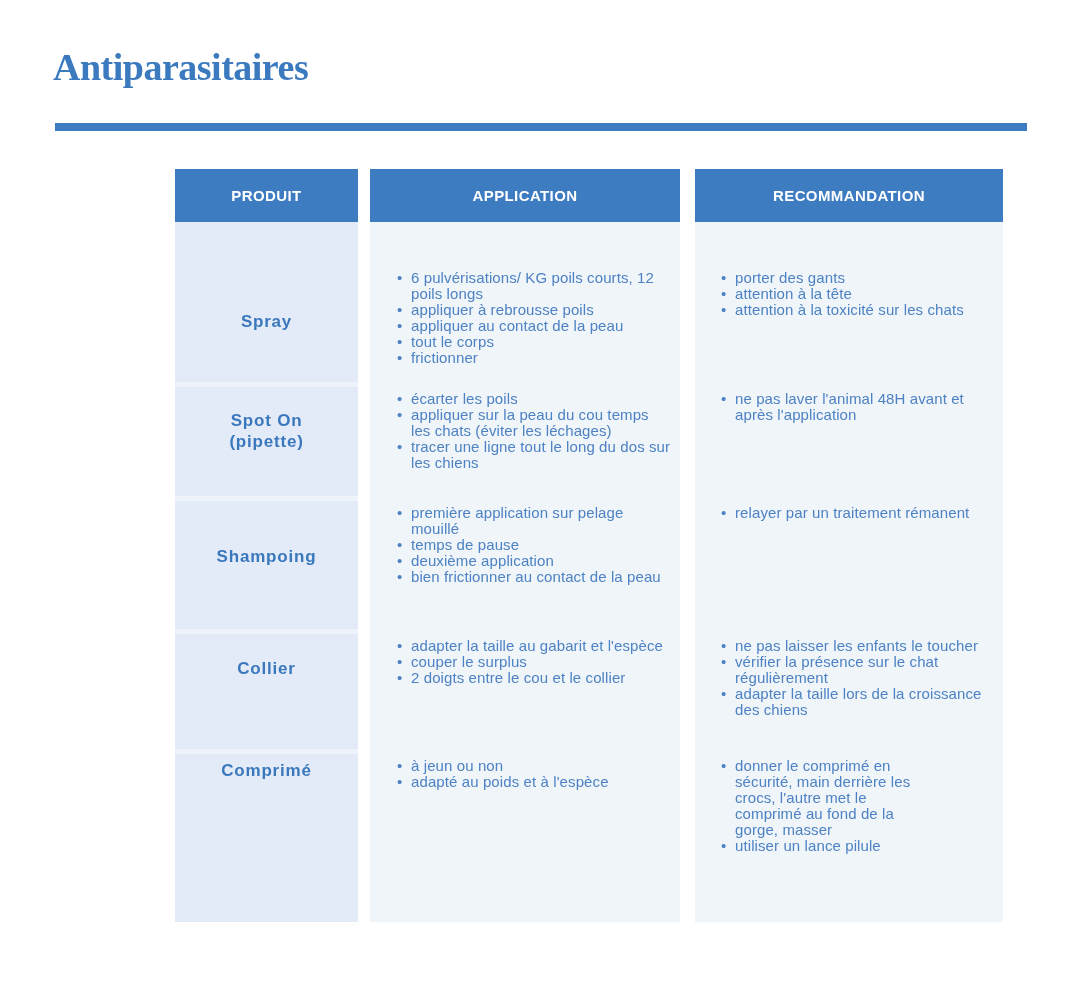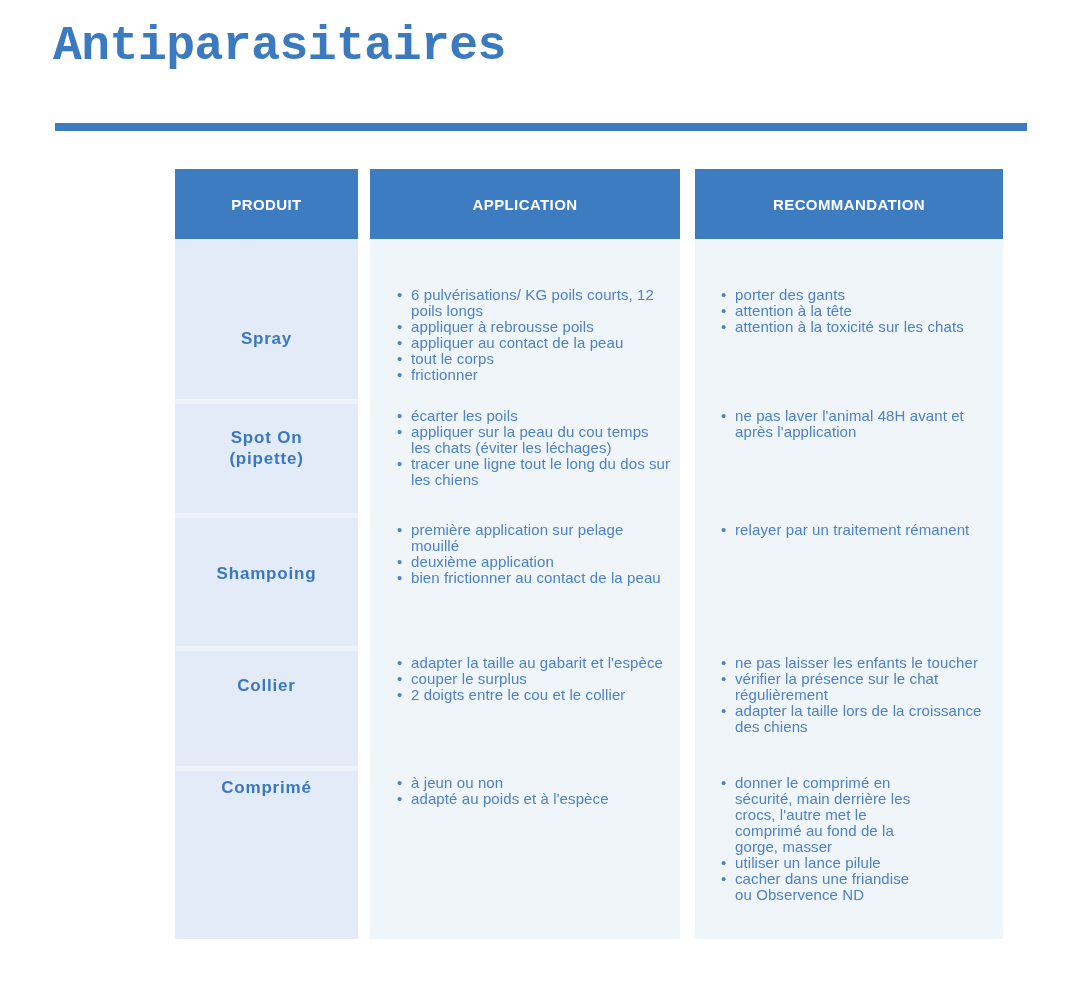--- a/index.html
+++ b/index.html
@@ -16,38 +16,38 @@
   *{margin:0;padding:0;box-sizing:border-box;}
   html,body{background:#ffffff;}
   .page{
     position:relative;
     width:1078px;height:988px;
     background:#ffffff;
     font-family:"Liberation Sans", sans-serif;
     overflow:hidden;
   }
   .page-title{
-    position:absolute;left:53px;top:19px;
-    font-family:Liberation Mono, monospace;
+    position:absolute;left:53px;top:45px;
+    font-family:Liberation Serif, serif;
     font-weight:bold;
-    font-size:48px;
+    font-size:38px;
     letter-spacing:-0.5px;
     color:var(--title-blue);
     white-space:nowrap;
   }
   .title-rule{
     position:absolute;left:55px;top:123px;
     width:972px;height:8px;
     background:var(--accent-blue);
   }
   .table{
     position:absolute;left:175px;top:169px;
     width:828px;
   }
-  .thead{display:flex;height:70px;}
+  .thead{display:flex;height:53px;}
   .th{
     background:var(--header-bg);
     color:var(--header-text);
     font-weight:bold;
     font-size:15px;
     letter-spacing:0.4px;
     display:flex;align-items:center;justify-content:center;
     text-transform:uppercase;
   }
   .col-product{width:183px;margin-right:12px;}
@@ -167,20 +167,21 @@
     </div>
   </div>
 
   <div class="trow">
     <div class="cell product-cell">
       <div class="product-label">Shampoing</div>
     </div>
     <div class="cell app-cell">
       <ul class="bullets">
               <li>première application sur pelage mouillé</li>
+              <li>temps de pause</li>
               <li>deuxième application</li>
               <li>bien frictionner au contact de la peau</li>
             </ul>
     </div>
     <div class="cell rec-cell">
       <ul class="bullets">
               <li>relayer par un traitement rémanent</li>
             </ul>
     </div>
   </div>
@@ -212,19 +213,18 @@
     <div class="cell app-cell">
       <ul class="bullets">
               <li>à jeun ou non</li>
               <li>adapté au poids et à l'espèce</li>
             </ul>
     </div>
     <div class="cell rec-cell">
       <ul class="bullets">
               <li>donner le comprimé en sécurité, main derrière les crocs, l'autre met le comprimé au fond de la gorge, masser</li>
               <li>utiliser un lance pilule</li>
-              <li>cacher dans une friandise ou Observence ND</li>
             </ul>
     </div>
   </div>
 </div>
   </div>
 </div>
 
 </body></html>

